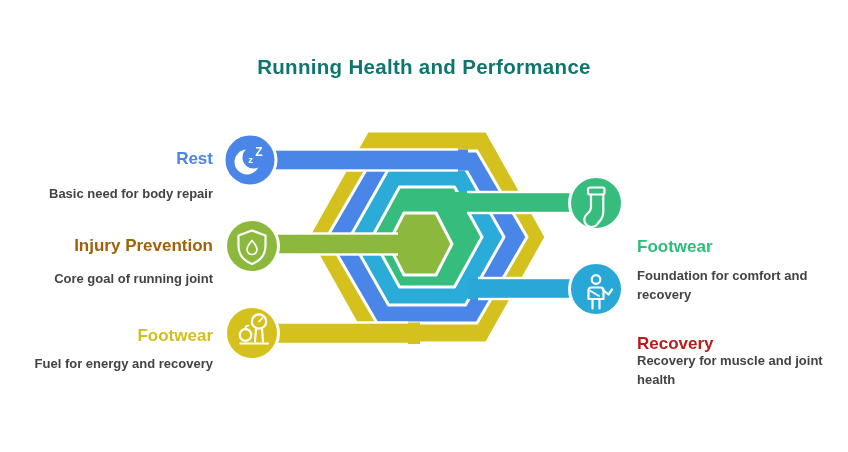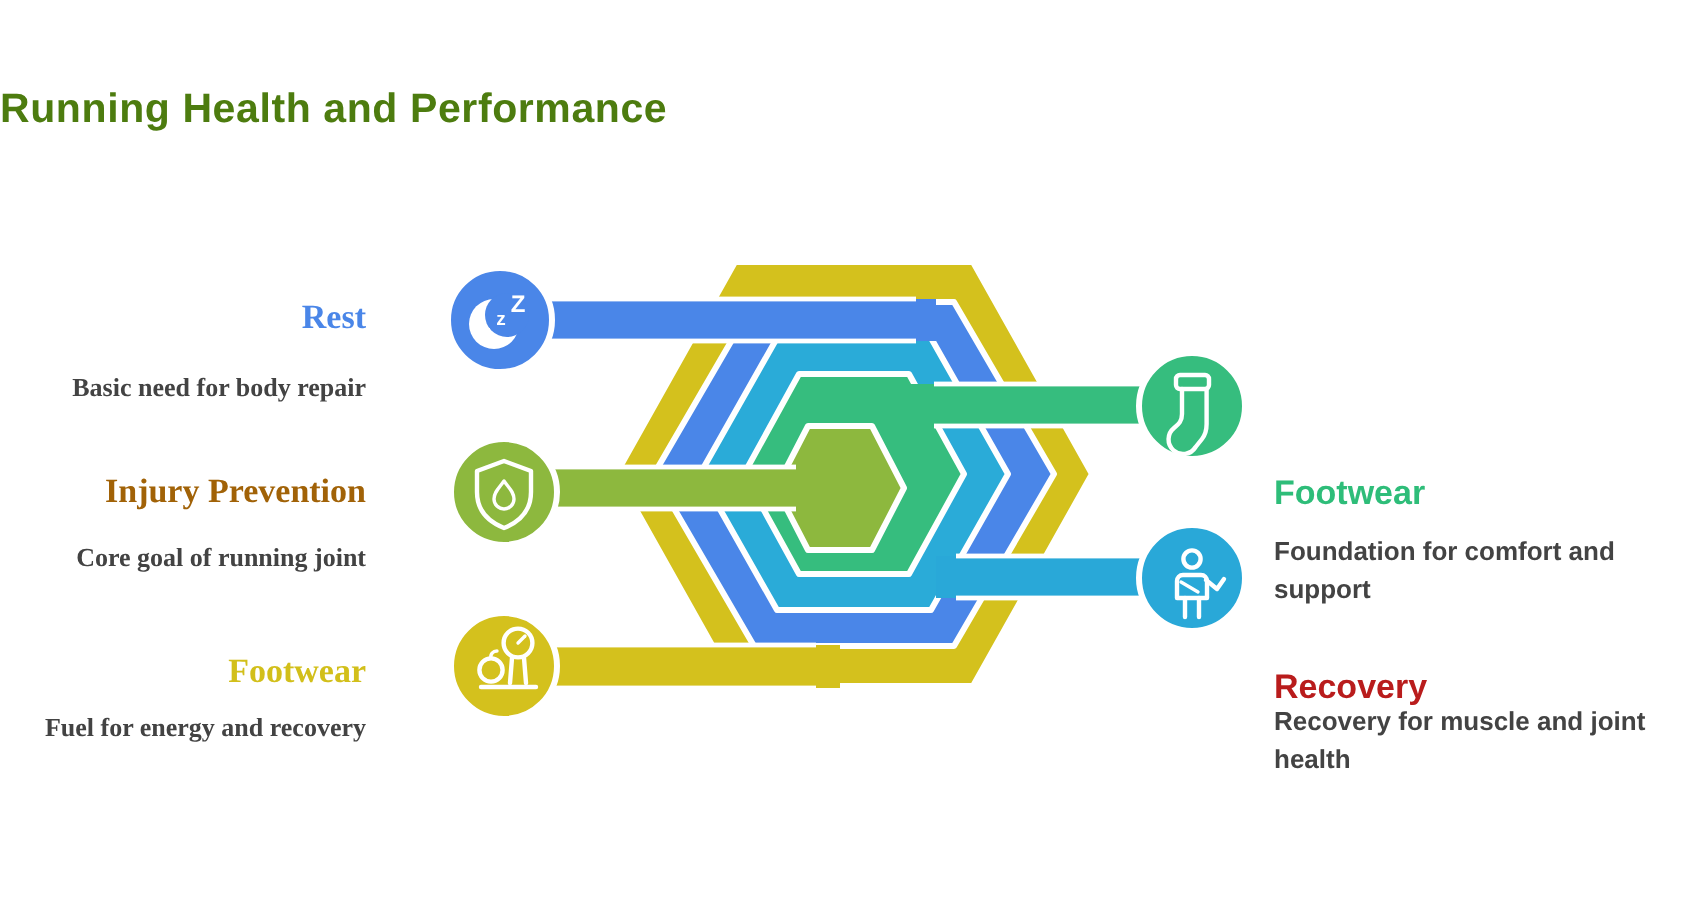--- a/index.html
+++ b/index.html
@@ -1,27 +1,27 @@
 <!DOCTYPE html>
 <html><head>
 <meta charset="utf-8">
 <style>
   html,body{margin:0;padding:0;background:#fff;}
   .canvas{
     position:relative;width:848px;height:452px;background:#ffffff;overflow:hidden;
     font-family:"Liberation Sans",sans-serif;
   }
   .title{
-    position:absolute;left:0;right:0;top:43px;margin:0;text-align:left;
-    font-size:20.5px;font-weight:700;color:#4d7c0f;letter-spacing:.3px;
+    position:absolute;left:0;right:0;top:43px;margin:12px;text-align:center;
+    font-size:20.5px;font-weight:700;color:#0f766e;letter-spacing:.3px;
   }
   svg{position:absolute;left:0;top:0;}
   .label{position:absolute;font-weight:700;font-size:17px;line-height:1.15;white-space:nowrap;}
   .desc{position:absolute;font-weight:700;font-size:13px;line-height:1.45;color:#434343;}
-  .side-left{right:665px;text-align:left;white-space:nowrap;font-family:Liberation Serif, serif;}
+  .side-left{right:635px;text-align:left;white-space:nowrap;}
   .side-right{left:637px;width:186px;text-align:left;margin-top:42px;}
   .rest-label{top:149px;color:#4a86e8;}
   .rest-desc{top:185px;padding-left:48px;}
   .injury-label{top:236px;color:#a16207;}
   .injury-desc{top:270px;}
   .nutrition-label{top:326px;color:#d2bf1a;}
   .nutrition-desc{top:355px;}
   .footwear-label{top:195px;color:#2ebd79;}
   .footwear-desc{top:225px;}
   .recovery-label{top:292px;color:#b91c1c;}
@@ -119,18 +119,18 @@
   <div class="label side-left rest-label">Rest</div>
   <div class="desc side-left rest-desc">Basic need for body repair</div>
 
   <div class="label side-left injury-label">Injury Prevention</div>
   <div class="desc side-left injury-desc">Core goal of running joint</div>
 
   <div class="label side-left nutrition-label">Footwear</div>
   <div class="desc side-left nutrition-desc">Fuel for energy and recovery</div>
 
   <div class="label side-right footwear-label">Footwear</div>
-  <div class="desc side-right footwear-desc">Foundation for comfort and support</div>
+  <div class="desc side-right footwear-desc">Foundation for comfort and recovery</div>
 
   <div class="label side-right recovery-label">Recovery</div>
   <div class="desc side-right recovery-desc">Recovery for muscle and joint health</div>
 
 </div>
 
 </body></html>

